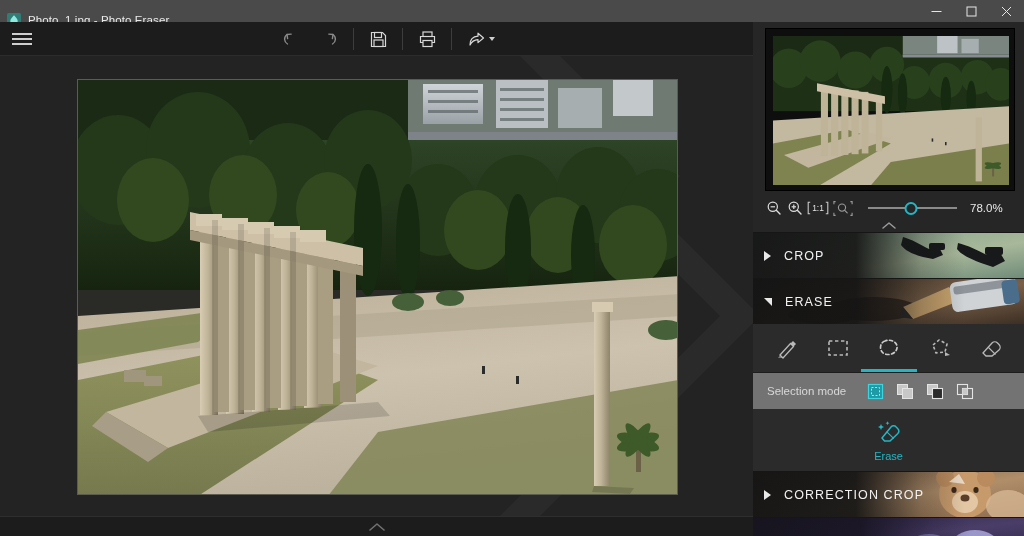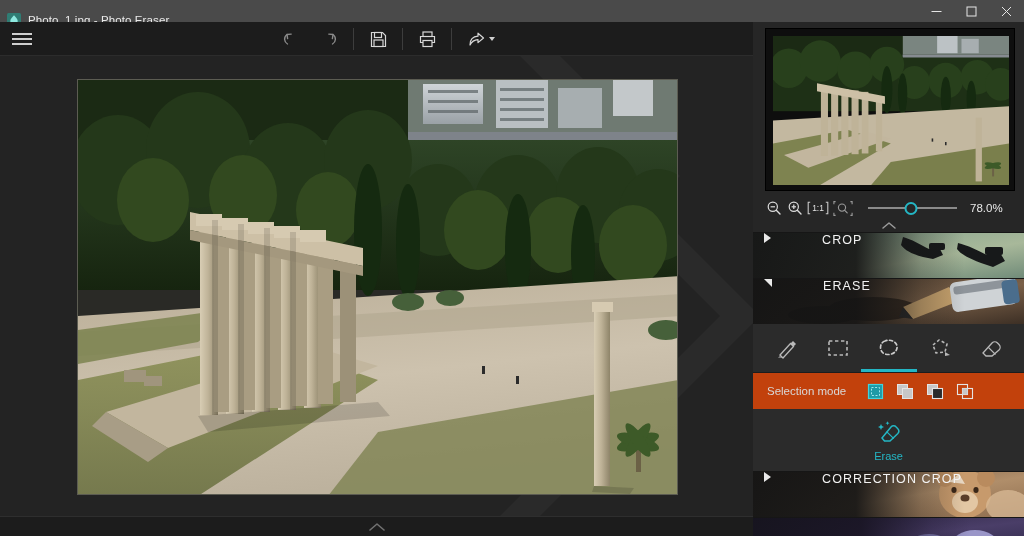--- a/index.html
+++ b/index.html
@@ -95,22 +95,22 @@
   .slider .knob {
     position: absolute; top: 2.5px; width: 13px; height: 13px; border-radius: 50%;
     background: #262626; border: 2.5px solid #24b6c4; transform: translateX(-50%);
   }
   .zval { color: #e8e8e8; font-size: 11.5px; width: 44px; text-align: left; }
   .panel-collapse {
     height: 11px; display: flex; align-items: flex-start; justify-content: center;
   }
 
   .section-head {
-    position: relative; height: 46px; display: flex; 
-    overflow: hidden; border-top: 1px solid #161616; cursor: default; gap: 38px;
+    position: relative; height: 46px; display: flex; align-items: center;
+    overflow: hidden; border-top: 1px solid #161616; cursor: default;
   }
   .section-head .thumb { position: absolute; inset: 0; }
   .section-head .shade {
     position: absolute; inset: 0;
     background: linear-gradient(90deg, rgba(20,20,20,.97) 0%, rgba(20,20,20,.93) 38%, rgba(20,20,20,.25) 62%, rgba(20,20,20,0) 78%);
   }
   .tri { position: relative; margin-left: 11px; width: 10px; height: 10px; flex: none; }
   .tri.collapsed {
     width: 0; height: 0; border-top: 5px solid transparent; border-bottom: 5px solid transparent;
     border-left: 7px solid #e9e9e9;
@@ -134,21 +134,21 @@
   }
   .tool svg { display: block; }
   .tool.active::after {
     content: ""; position: absolute; bottom: -1px; left: -6px; right: -6px;
     height: 3px; background: #24b6c4;
   }
   .tools-underline { height: 1px; background: #1d1d1d; }
 
   .selmode-row {
     height: 36px; display: flex; align-items: center; padding-left: 14px; gap: 4px;
-    background: #c2410c;
+    background: #737373;
   }
   .selmode-label { color: #d8d8d8; font-size: 11.5px; margin-right: 12px; }
   .smbtn { width: 26px; height: 26px; display: flex; align-items: center; justify-content: center; }
   .smbtn svg { display: block; }
 
   .erase-action {
     height: 62px; background: #2b2b2b; display: flex; flex-direction: column;
     align-items: center; justify-content: center; gap: 2px;
   }
   .erase-action .lbl { color: #24b6c4; font-size: 11px; }

